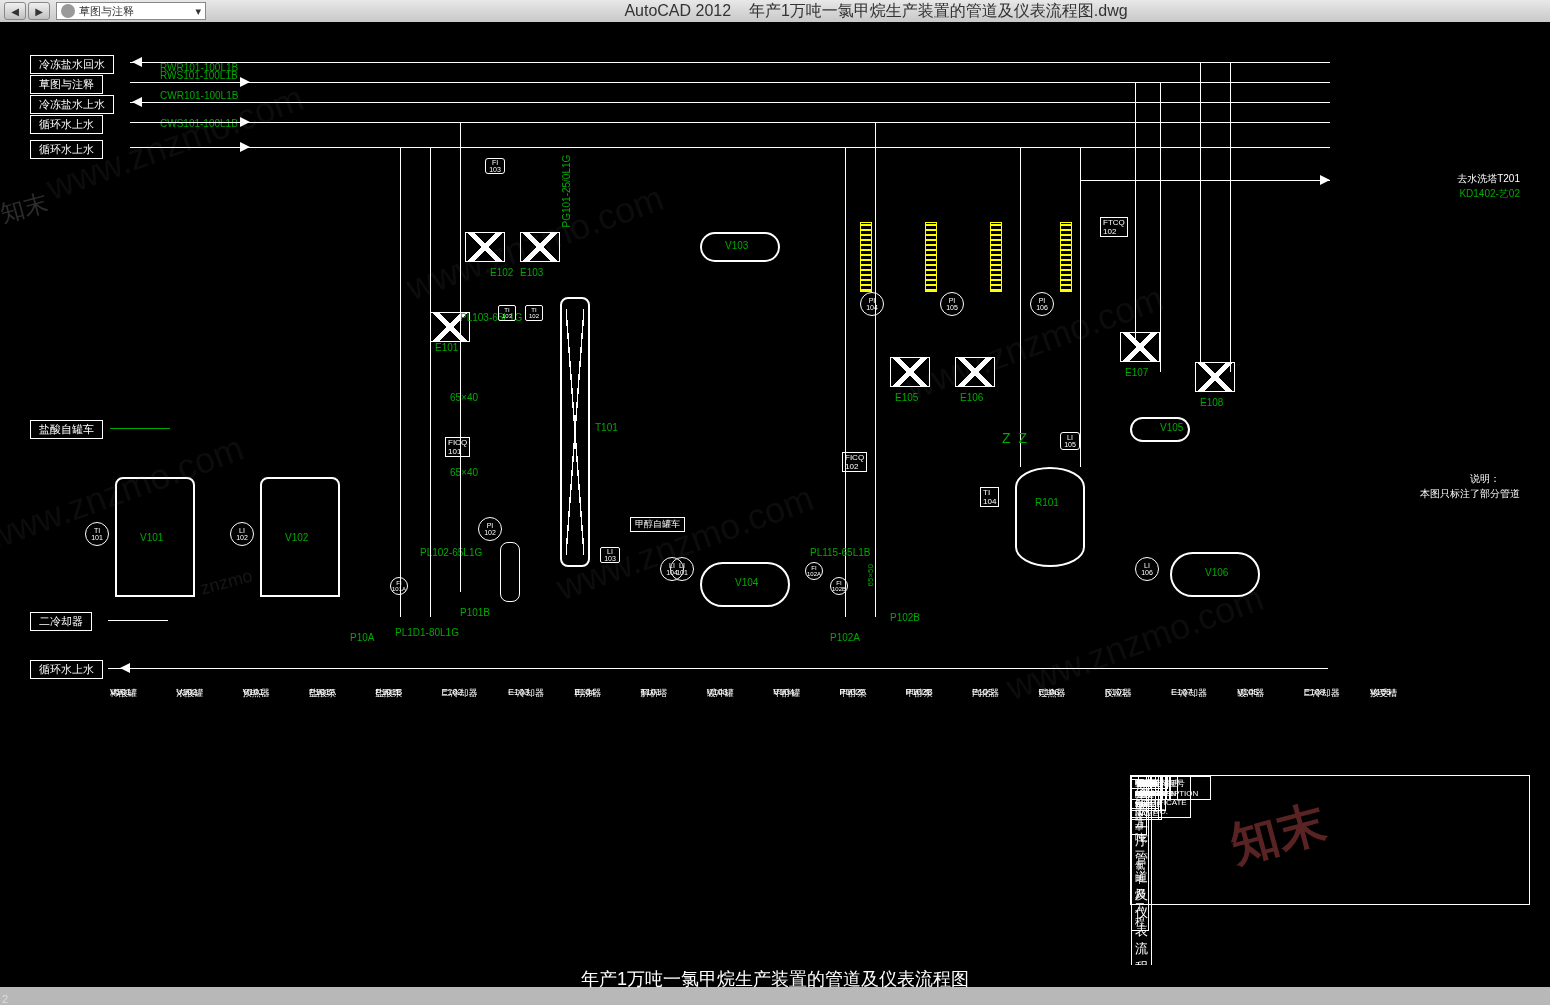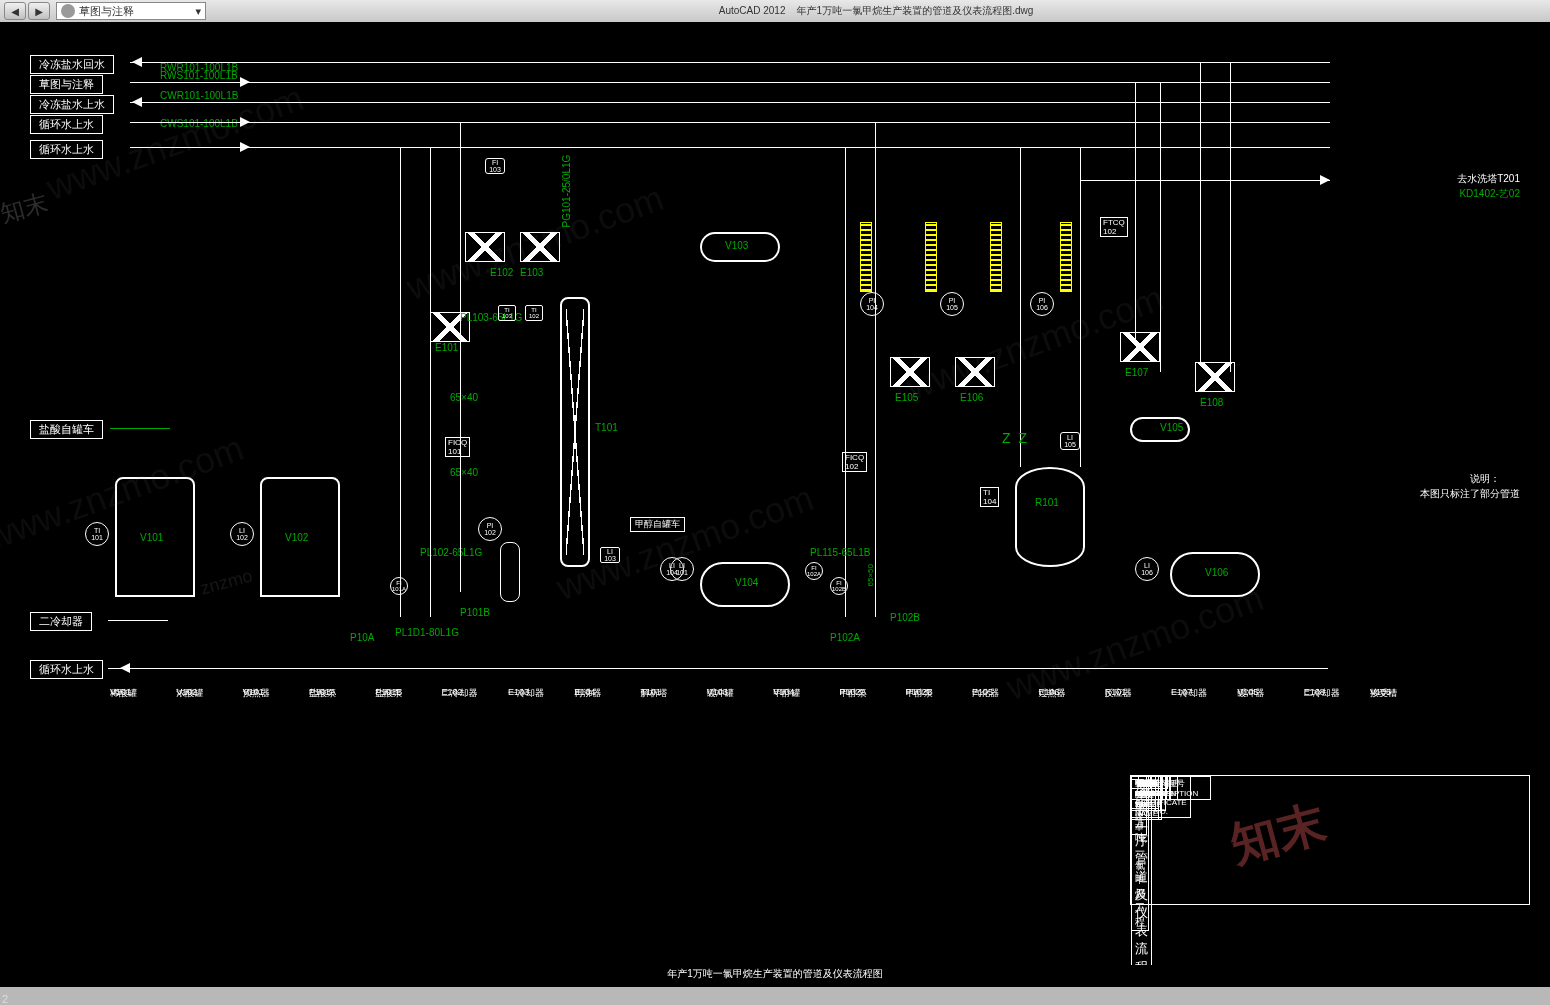--- a/index.html
+++ b/index.html
@@ -2,21 +2,21 @@
 <html><head>
 <meta charset="utf-8">
 <style>
 *{box-sizing:border-box;margin:0;padding:0}
 body{font-family:"Microsoft YaHei",SimSun,sans-serif;background:#333;overflow:hidden}
 .window{width:1550px;height:1005px;background:linear-gradient(#d8d8d8,#b8b8b8);position:relative}
 .titlebar{height:22px;display:flex;align-items:center;padding:0 4px;font-size:12px;color:#333;background:linear-gradient(#e8e8e8,#c8c8c8)}
 .nav-btn{width:22px;height:18px;background:linear-gradient(#f0f0f0,#c0c0c0);border:1px solid #888;border-radius:3px;margin-right:2px;display:flex;align-items:center;justify-content:center;font-size:10px;cursor:pointer}
 .dropdown{height:18px;background:#fff;border:1px solid #888;font-size:11px;padding:0 4px;width:150px;display:flex;align-items:center;justify-content:space-between;margin-left:4px}
 .dropdown .icon{width:14px;height:14px;background:#999;border-radius:50%;margin-right:4px}
-.title-text{flex:1;text-align:center;font-size:10px}
+.title-text{flex:1;text-align:center;font-size:16px}
 .canvas{position:absolute;top:22px;left:0;right:0;bottom:40px;background:#000;color:#fff;overflow:hidden}
 .canvas *{position:absolute}
 .hline{height:1px;background:#fff}
 .vline{width:1px;background:#fff}
 .gline{background:#0a0}
 .corner-btn{position:absolute;top:24px;left:2px;width:18px;height:18px;background:#555;border:1px solid #999;color:#fff;font-size:12px;display:flex;align-items:center;justify-content:center}
 .label{font-size:10px;color:#fff;white-space:nowrap}
 .glabel{font-size:10px;color:#0a0;white-space:nowrap}
 .glabel-lg{font-size:14px;color:#0a0}
 .arrow{width:0;height:0}
@@ -26,21 +26,21 @@
 .tank{border:2px solid #fff;border-radius:8px 8px 0 0}
 .vessel{border:2px solid #fff;border-radius:50px}
 .circle{border:1px solid #fff;border-radius:50%;width:24px;height:24px;display:flex;align-items:center;justify-content:center;font-size:7px;text-align:center;line-height:1}
 .exchanger{border:1px solid #fff;width:40px;height:30px}
 .exchanger::before{content:"";position:absolute;top:0;left:0;right:0;bottom:0;background:linear-gradient(45deg,transparent 45%,#fff 45%,#fff 55%,transparent 55%),linear-gradient(-45deg,transparent 45%,#fff 45%,#fff 55%,transparent 55%)}
 .tower{border:2px solid #fff;border-radius:8px}
 .tower .x{position:absolute;top:10px;bottom:10px;left:4px;right:4px;background:linear-gradient(to bottom right,transparent 48%,#fff 48%,#fff 52%,transparent 52%),linear-gradient(to bottom left,transparent 48%,#fff 48%,#fff 52%,transparent 52%)}
 .titleblock{right:20px;bottom:60px;width:400px;height:130px;border:1px solid #fff;font-size:9px}
 .titleblock td{border:1px solid #fff;padding:1px 3px;text-align:center;font-size:8px}
 .zig{width:12px;border:1px solid #ff0;background:repeating-linear-gradient(0deg,#ff0,#ff0 2px,transparent 2px,transparent 5px)}
-.bottom-bar{position:absolute;bottom:18px;left:0;right:0;height:22px;background:#000;color:#fff;text-align:center;font-size:10px;padding-top:2px}
+.bottom-bar{position:absolute;bottom:18px;left:0;right:0;height:22px;background:#000;color:#fff;text-align:center;font-size:18px;padding-top:2px}
 .id-label{position:absolute;right:10px;bottom:0;color:#fff;font-size:28px;font-weight:bold;text-shadow:1px 1px 2px #000}
 .wm{position:absolute;color:rgba(150,150,150,0.08);font-size:36px;transform:rotate(-20deg);pointer-events:none;white-space:nowrap}
 .wm-strong{position:absolute;color:rgba(255,100,100,0.35);font-size:48px;font-weight:bold;transform:rotate(-15deg);pointer-events:none}
 .status-left{position:absolute;bottom:0;left:2px;color:#ddd;font-size:11px}
 </style>
 </head>
 <body>
 
 <div class="window">
   <div class="titlebar">

